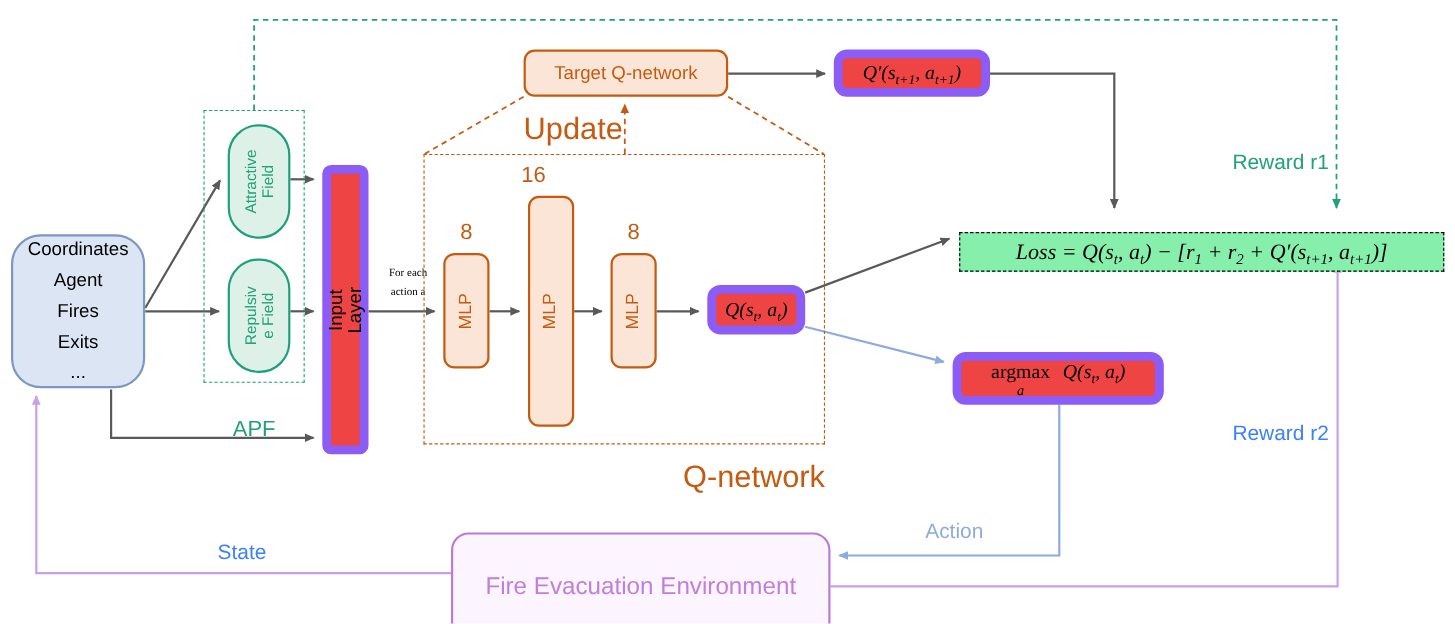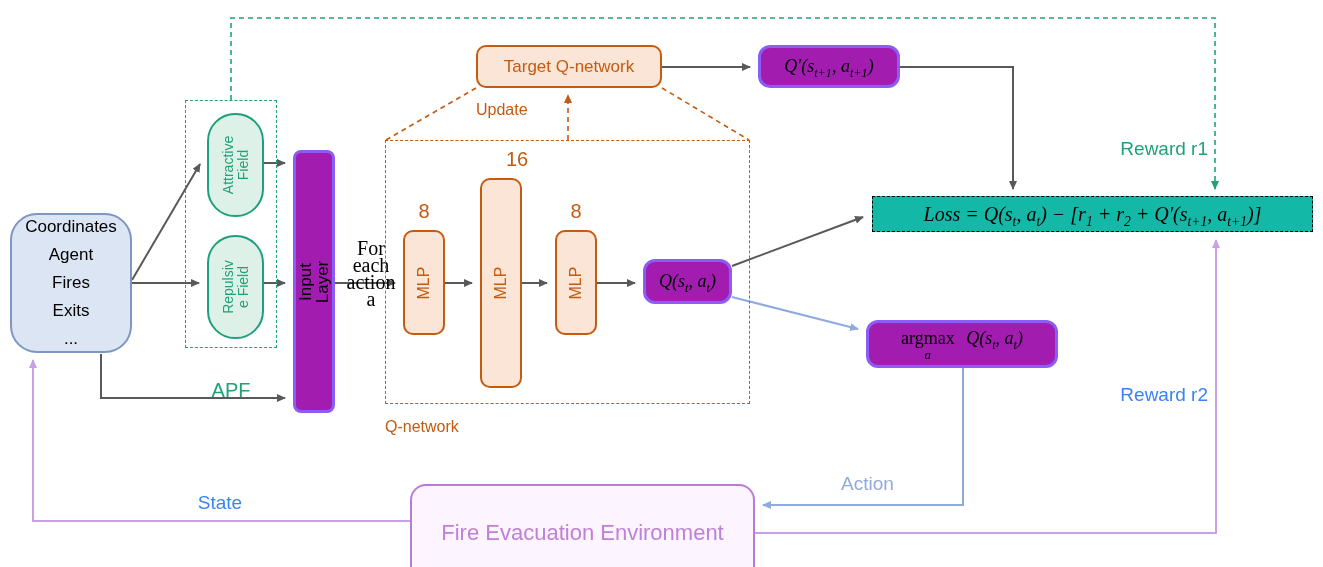--- a/index.html
+++ b/index.html
@@ -5,46 +5,46 @@
   html,body{margin:0;padding:0;background:#ffffff;}
   #canvas{
     position:relative;width:1323px;height:567px;background:#ffffff;overflow:hidden;
     font-family:"Liberation Sans","DejaVu Sans",sans-serif;color:#000;
   }
   #wires{position:absolute;left:0;top:0;width:1323px;height:567px;pointer-events:none;}
   .abs{position:absolute;box-sizing:border-box;}
 
   
   .box-blue-rect{background:#dbe5f3;border:2px solid #7d96c2;}
-  .box-blue-round{background:#a21caf;border:3px solid #8b5cf6;border-radius:12px;}
+  .box-blue-round{background:#ef4444;border:8px solid #8b5cf6;border-radius:12px;}
   .box-orange{background:#fbe5d6;border:2.5px solid #c55a11;border-radius:10px;}
   .stadium{background:#def1e8;border:2.5px solid #1fa07c;border-radius:28px;}
   .dashed-teal{border:1.5px dashed #21a179;}
   .dashed-orange{border:1.5px dashed #c55a11;}
-  .loss-box{background:#14b8a6;border:1.5px dashed #000000;}
+  .loss-box{background:#86efac;border:1.5px dashed #000000;margin-top:15px;}
   .env-box{background:#fcf4fe;border:2.5px solid #b87bd9;border-radius:16px;}
 
   
   .center{display:flex;align-items:center;justify-content:center;text-align:center;}
   .vtext{position:absolute;top:50%;left:50%;transform:translate(-50%,-50%) rotate(-90deg);
          white-space:pre-line;text-align:center;line-height:15px;}
   .pre{white-space:pre-line;}
 
   .state-lines{font-size:17px;line-height:28px;text-align:center;width:100%;}
   .input-label{font-size:17px;color:#000;line-height:17px;}
   .stadium-label{font-size:14px;color:#21a179;}
   .mlp-label{font-size:16px;color:#c55a11;line-height:16px;}
   .size-label{font-size:20px;color:#c55a11;text-align:center;}
   .target-label{font-size:17px;color:#c55a11;}
   .teal-label{font-size:20px;color:#21a179;text-align:center;margin-top:26px;}
-  .orange-label{font-size:16px;color:#c55a11;text-align:left;}
+  .orange-label{font-size:28px;color:#c55a11;text-align:right;}
   .purple-label{font-size:19px;color:#3b82f6;}
   .blue-label{font-size:19px;color:#8faadc;}
   .env-label{font-size:22px;color:#c07fd9;}
-  .foreach-label{font-family:"Liberation Serif","DejaVu Serif",serif;font-size:20px;
+  .foreach-label{font-family:"Liberation Serif","DejaVu Serif",serif;font-size:10px;
                  line-height:17px;text-align:center;color:#000;}
 
   .math{font-family:"Liberation Serif","DejaVu Serif",serif;font-style:italic;}
   .math sub{font-size:68%;line-height:0;}
   .math-md{font-size:18px;}
   .math-lg{font-size:20px;}
   .argmax-stack{display:inline-flex;flex-direction:column;align-items:center;
                 font-style:normal;margin-right:7px;line-height:1;}
   .argmax-stack .under{font-style:italic;font-size:13px;margin-top:1px;}
 </style>
@@ -128,21 +128,21 @@
 action a</div>
 
   <div class="abs dashed-orange" style="left:385px;top:140px;width:365px;height:264px;"></div>
   <div class="abs orange-label" style="left:385px;top:418px;width:365px;">Q-network</div>
 
   <div class="abs size-label" style="left:403px;top:200px;width:42px;">8</div>
   <div class="abs box-orange" style="left:403px;top:230px;width:42px;height:105px;">
     <span class="vtext mlp-label">MLP</span>
   </div>
 
-  <div class="abs size-label" style="left:496px;top:148px;width:42px;">16</div>
+  <div class="abs size-label" style="left:464px;top:148px;width:42px;">16</div>
   <div class="abs box-orange" style="left:480px;top:178px;width:42px;height:210px;">
     <span class="vtext mlp-label">MLP</span>
   </div>
 
   <div class="abs size-label" style="left:555px;top:200px;width:42px;">8</div>
   <div class="abs box-orange" style="left:555px;top:230px;width:42px;height:105px;">
     <span class="vtext mlp-label">MLP</span>
   </div>
 
   <div class="abs box-orange center" style="left:476px;top:45px;width:186px;height:43px;">

